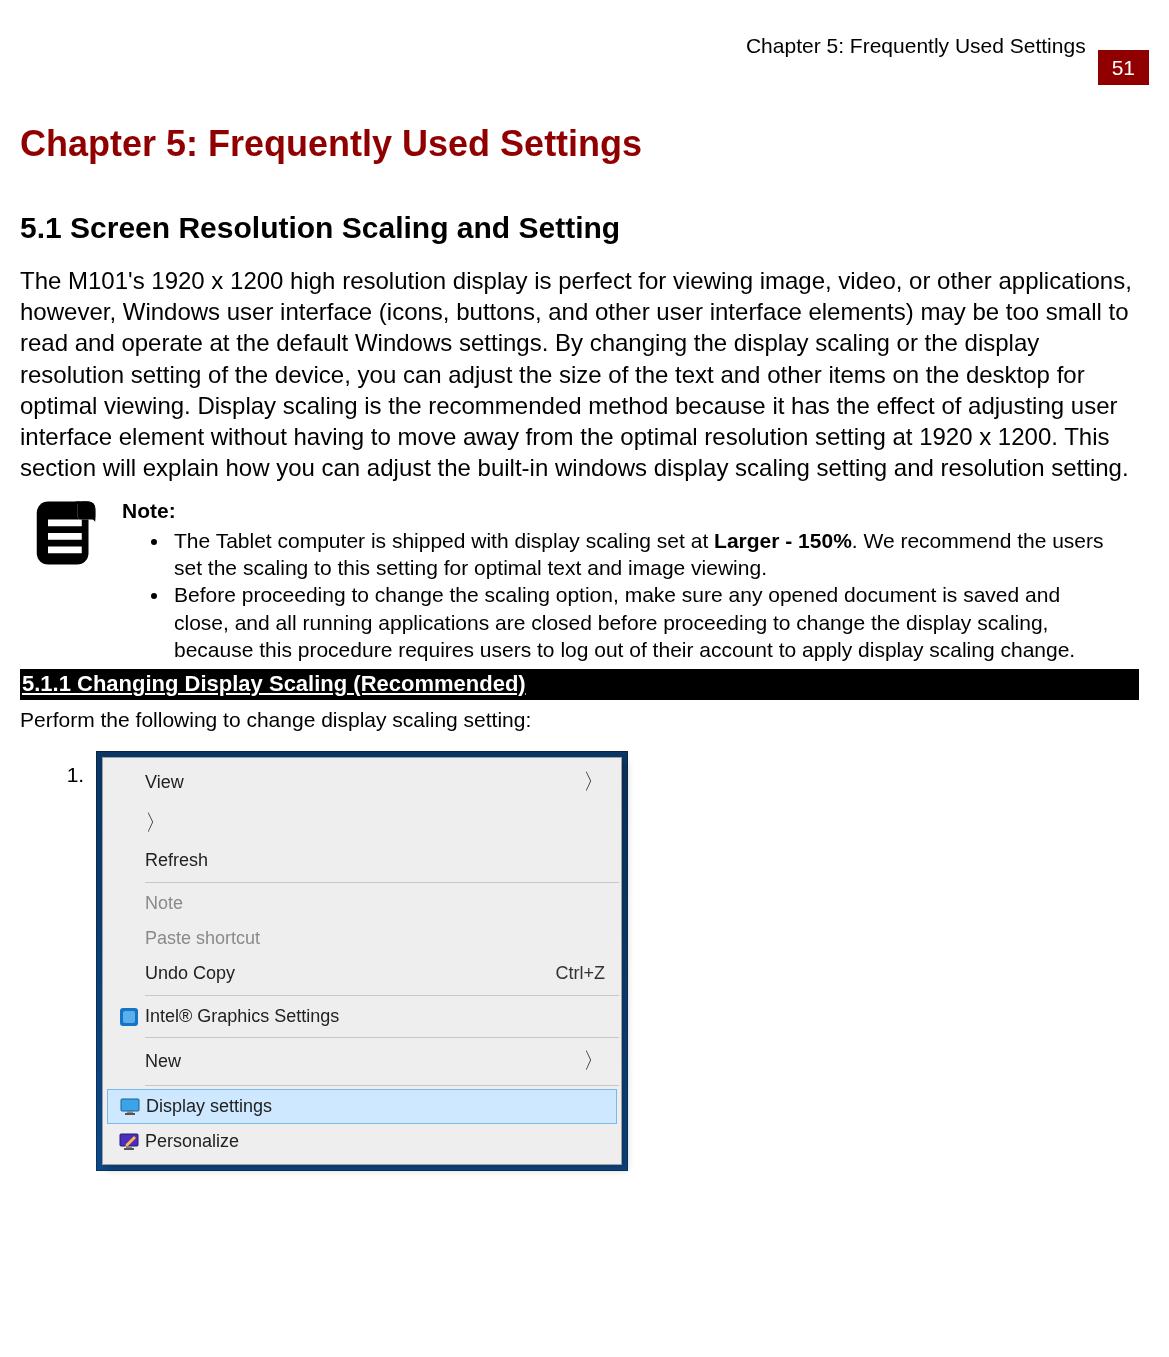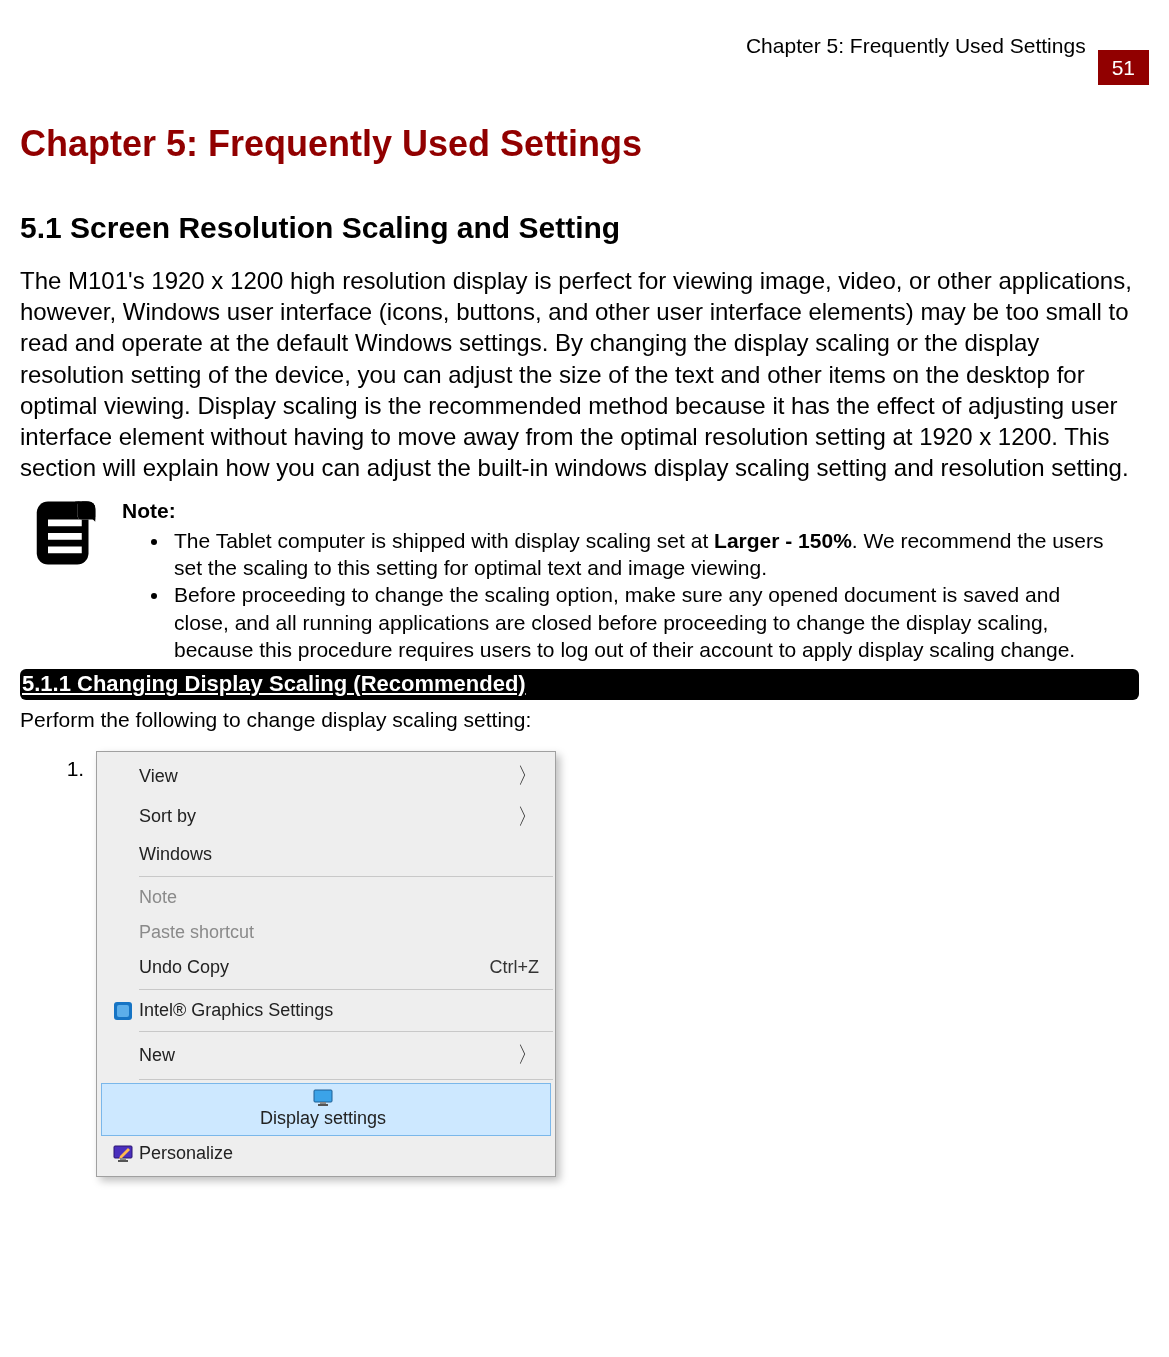--- a/index.html
+++ b/index.html
@@ -81,41 +81,40 @@
   }
   .bold { font-weight: bold; margin-top: 15px; }
   .subsection-bar {
     background: #000;
     color: #fff;
     font-size: 22px;
     font-weight: bold;
     text-decoration: underline;
     padding: 1px 2px;
     margin: 0 10px 6px 0;
-    border-radius: 6px;
   }
   .instr-para {
     font-size: 21px;
     margin-bottom: 18px;
   }
   ol.steps {
     list-style: decimal;
     padding-left: 70px;
   }
   ol.steps > li {
     font-size: 21px;
     line-height: 1.3;
     padding-left: 6px;
   }
 
   
   .screenshot-wrap {
     margin-top: 8px;
-    width: 460px;
-    padding: 0;
+    width: 532px;
+    padding: 6px;
     background: linear-gradient(180deg, #0a3766 0%, #0e4988 100%);
     box-shadow: inset 0 0 0 1px rgba(0,0,0,0.3);
   }
   .context-menu {
     background: #eeeeee;
     border: 1px solid #a0a0a0;
     font-family: "Segoe UI", Arial, sans-serif;
     font-size: 18px;
     color: #222;
     padding: 4px 2px;
@@ -124,21 +123,20 @@
   .menu-row {
     display: flex;
     align-items: center;
     padding: 6px 14px 6px 8px;
   }
   .menu-row.highlight {
     background: #cde8ff;
     border: 1px solid #7ab7ea;
     margin: 0 2px;
     padding: 5px 12px 5px 6px;
-    flex-direction: column;
   }
   .menu-row.disabled { color: #8a8a8a; }
   .menu-icon-cell {
     width: 32px;
     flex-shrink: 0;
     display: flex;
     align-items: center;
     justify-content: center;
   }
   .menu-label-cell { flex-grow: 1; }
@@ -213,26 +211,25 @@
       <div class="screenshot-wrap">
         <div class="context-menu">
 
           <div class="menu-row">
             <span class="menu-icon-cell"></span>
             <span class="menu-label-cell">View</span>
             <span class="menu-chevron">〉</span>
           </div>
           <div class="menu-row">
             <span class="menu-icon-cell"></span>
-            <span class="menu-label-cell">Sort by</span>
             <span class="menu-chevron">〉</span>
           </div>
           <div class="menu-row">
             <span class="menu-icon-cell"></span>
-            <span class="menu-label-cell">Windows</span>
+            <span class="menu-label-cell">Refresh</span>
           </div>
 
           <hr class="menu-sep">
 
           <div class="menu-row disabled">
             <span class="menu-icon-cell"></span>
             <span class="menu-label-cell">Note</span>
           </div>
           <div class="menu-row disabled">
             <span class="menu-icon-cell"></span>

